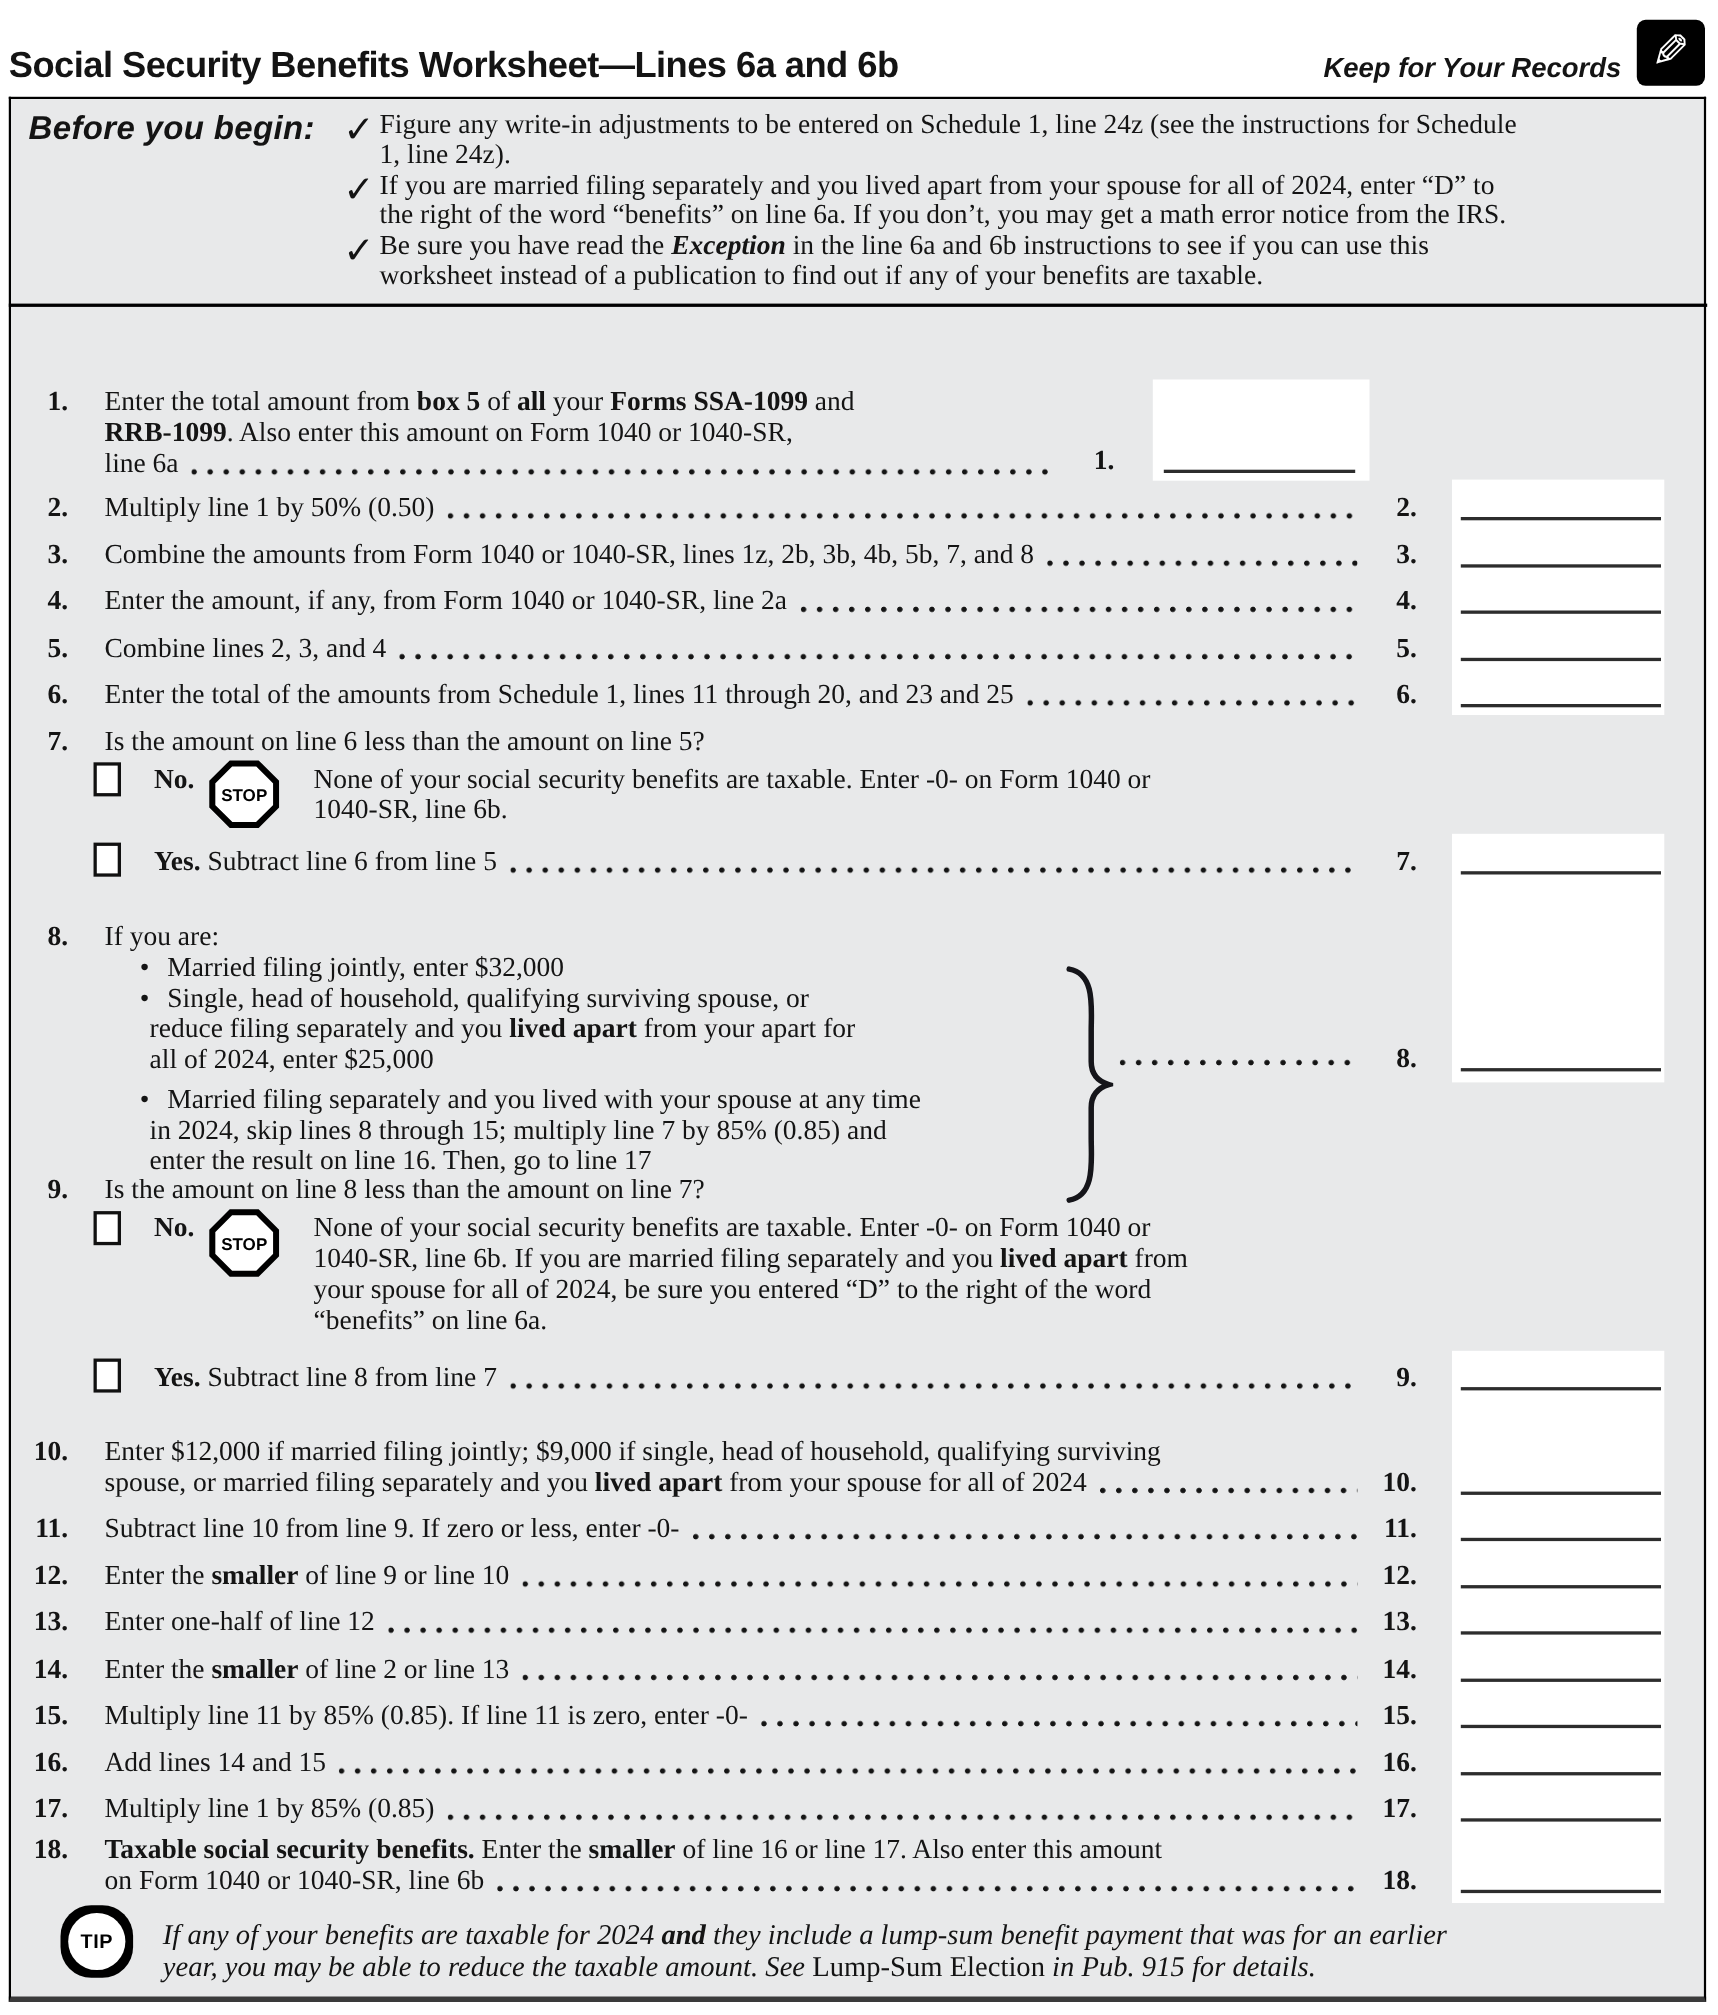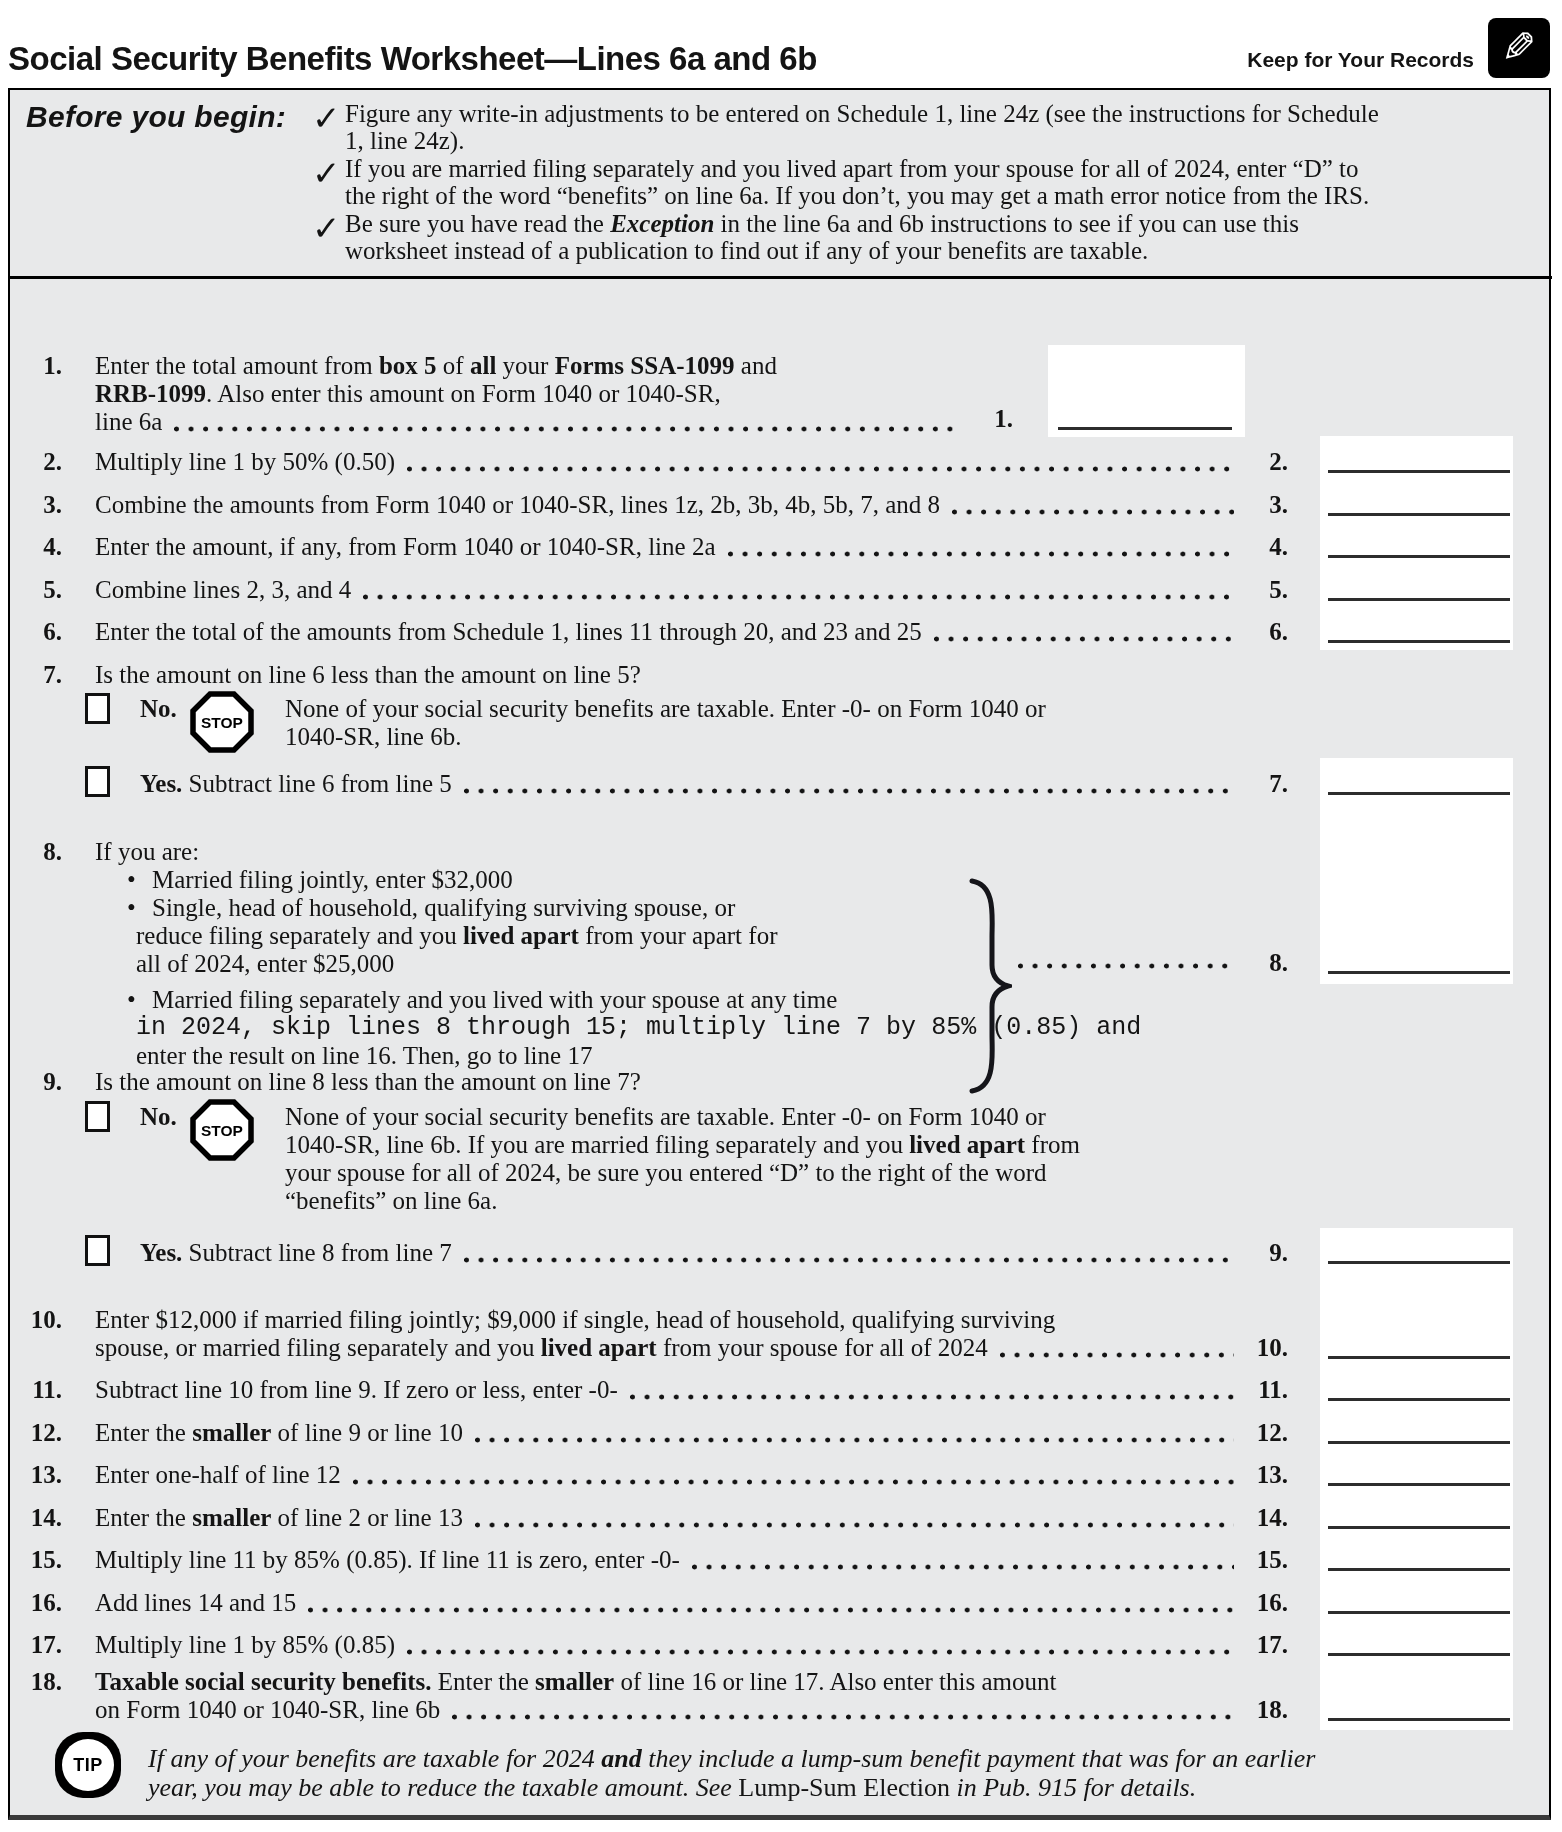--- a/index.html
+++ b/index.html
@@ -3,21 +3,21 @@
 <meta charset="utf-8">
 <style>
   html,body{margin:0;padding:0;background:#ffffff;}
   .page{position:relative;width:1562px;height:1832px;background:#ffffff;
         font-family:"Liberation Serif",serif;color:#141414;overflow:hidden;}
   .abs{position:absolute;}
   .sans{font-family:"Liberation Sans",sans-serif;}
   .t{font-size:25px;line-height:28px;white-space:nowrap;}
   .bt{font-size:25px;line-height:27px;white-space:nowrap;}
   .title{font-size:33px;font-weight:700;letter-spacing:-.5px;}
-  .keep{font-size:21px;font-weight:700;}
+  .keep{font-size:25px;font-weight:700;font-style:italic;}
   .beforelabel{font-size:30px;font-weight:700;font-style:italic;letter-spacing:.3px;}
   .num{font-weight:700;text-align:right;width:44px;left:18px;}
   .ref{font-weight:700;text-align:right;width:50px;left:1238px;}
   .panel{background:#e8e9ea;border:2.5px solid #000;border-bottom:5px solid #3a3a3a;}
   .divider{background:#000;height:2.5px;}
   .wbox{position:absolute;background:#ffffff;}
   .ul{position:absolute;height:3px;background:#2d2d2d;}
   .flexrow{display:flex;align-items:flex-end;}
   .leader{flex:1;height:6px;margin:0 4px 4px 12px;
     background-image:radial-gradient(circle at 2.5px 3px,#141414 2.1px,transparent 2.8px);
@@ -149,21 +149,21 @@
   <div class="abs t num" style="top:838px;">8.</div>
   <div class="abs t" style="left:95px;top:838px;">If you are:</div>
   <div class="abs t" style="left:127px;top:866px;">•</div>
   <div class="abs t" style="left:152px;top:866px;">Married filing jointly, enter $32,000</div>
   <div class="abs t" style="left:127px;top:894px;">•</div>
   <div class="abs t" style="left:152px;top:894px;">Single, head of household, qualifying surviving spouse, or</div>
   <div class="abs t" style="left:136px;top:922px;"><span>reduce filing separately and you </span><span class="s-b">lived apart</span><span> from your apart for</span></div>
   <div class="abs t" style="left:136px;top:950px;">all of 2024, enter $25,000</div>
   <div class="abs t" style="left:127px;top:986px;">•</div>
   <div class="abs t" style="left:152px;top:986px;">Married filing separately and you lived with your spouse at any time</div>
-  <div class="abs t" style="left:136px;top:1014px;font-family:Liberation Mono, monospace;">in 2024, skip lines 8 through 15; multiply line 7 by 85% (0.85) and</div>
+  <div class="abs t" style="left:136px;top:1014px;">in 2024, skip lines 8 through 15; multiply line 7 by 85% (0.85) and</div>
   <div class="abs t" style="left:136px;top:1042px;">enter the result on line 16. Then, go to line 17</div>
 
   <svg class="abs" style="left:968px;top:877px;" width="44" height="218" viewBox="0 0 44 218">
     <path d="M4,4 C28,8 24,40 24,60 L24,88 C24,100 30,106 40,109 C30,112 24,118 24,130 L24,158 C24,178 28,210 4,214" fill="none" stroke="#15151a" stroke-width="5" stroke-linecap="round"></path>
   </svg>
   <div class="absleader" style="left:1018px;top:963px;width:216px;"></div>
   <div class="abs t ref" style="top:949px;">8.</div>
   <div class="ul" style="left:1328px;top:971px;width:182px;"></div>
 
   <div class="abs t num" style="top:1068px;">9.</div>

